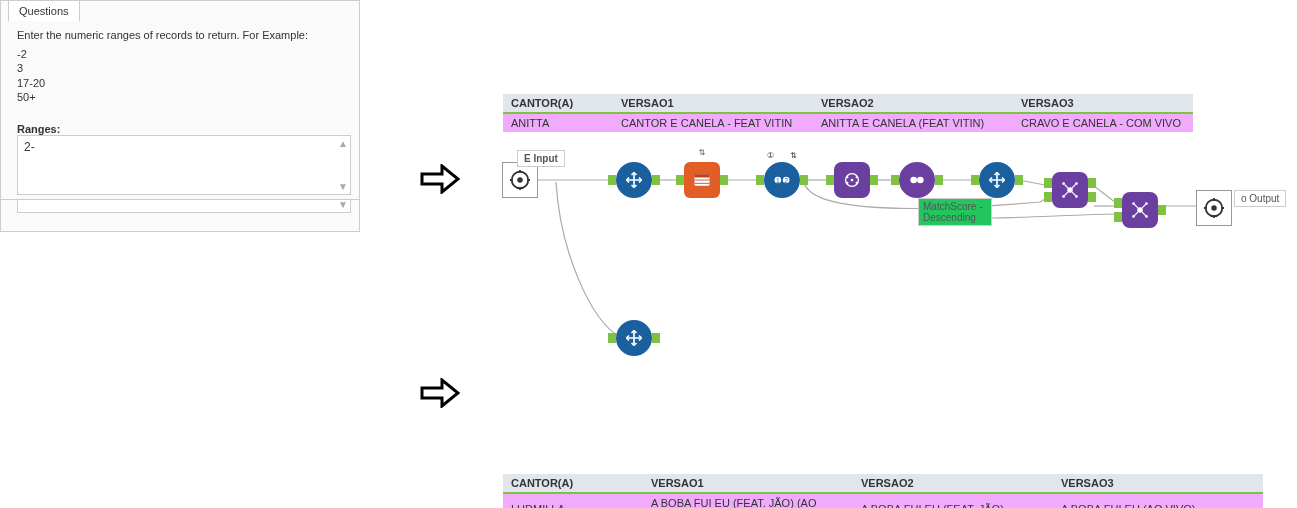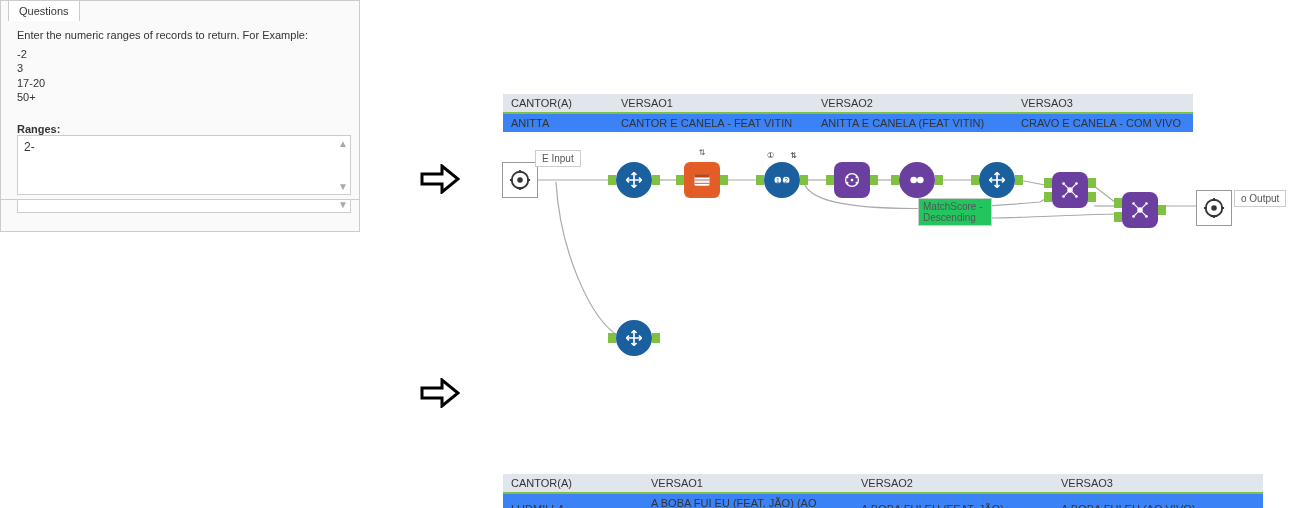--- a/index.html
+++ b/index.html
@@ -16,22 +16,22 @@
   .ranges-box .scroll-up, .ranges-box .scroll-down { position: absolute; right: 2px; color: #aaa; font-size: 10px; cursor: default; }
   .ranges-box .scroll-up { top: 2px; }
   .ranges-box .scroll-down { bottom: 2px; }
 
   
   .arrow { position: absolute; width: 40px; height: 30px; display: flex; align-items: center; justify-content: center; }
   .arrow svg { width: 100%; height: 100%; }
 
   
   .data-table { position: absolute; border-collapse: collapse; font-size: 11px; }
-  .data-table th { background: #e0e6ec; padding: 3px 8px; text-align: left; font-weight: normal; border-bottom: 2px solid #7fc241; }
-  .data-table td { background: #3b82f6; padding: 3px 8px; border-top: 1px solid #ddd; }
+  .data-table th { background: #e0e6ec; padding: 3px 8px; text-align: left; font-weight: bold; border-bottom: 2px solid #7fc241; }
+  .data-table td { background: #f0abfc; padding: 3px 8px; border-top: 1px solid #ddd; }
 
   
   .tool { position: absolute; width: 36px; height: 36px; border-radius: 50%; display: flex; align-items: center; justify-content: center; }
   .tool .anchor { position: absolute; width: 8px; height: 10px; background: #7fc241; }
   .tool .anchor.left { left: -8px; top: 13px; }
   .tool .anchor.right { right: -8px; top: 13px; }
   .tool .badge { position: absolute; top: -11px; font-size: 8px; background: #fff; padding: 0 1px; color: #333; }
   .tool .badge.l { left: 2px; }
   .tool .badge.r { right: 2px; }
   .tool .labeltop { position: absolute; top: -14px; font-size: 8px; width: 40px; text-align: center; left: -2px; color: #555; }
@@ -164,21 +164,21 @@
 </svg>
 
 <div class="macro-io" style="left:502px;top:162px;">
   <svg viewBox="0 0 24 24">
       <circle cx="12" cy="12" r="9" fill="none" stroke="#333" stroke-width="2"></circle>
       <path d="M12 4 L12 1 M12 23 L12 20 M4 12 L1 12 M23 12 L20 12" stroke="#333" stroke-width="2"></path>
       <circle cx="12" cy="12" r="3" fill="#333"></circle>
     </svg>
   <span class="anchor right"></span>
 </div>
-<div class="macro-label" style="left:535px;top:150px;">E Input</div>
+<div class="macro-label" style="left:517px;top:150px;font-weight:bold;">E Input</div>
 
 <div class="tool tool-blue" style="left:616px;top:162px;">
   <span class="anchor left"></span>
   <span class="anchor right"></span>
   <svg viewBox="0 0 24 24" width="20" height="20">
       <path d="M12 3 L12 21 M3 12 L21 12" stroke="#fff" stroke-width="2"></path>
       <path d="M12 3 L9 6 M12 3 L15 6 M12 21 L9 18 M12 21 L15 18 M3 12 L6 9 M3 12 L6 15 M21 12 L18 9 M21 12 L18 15" stroke="#fff" stroke-width="2"></path>
     </svg>
 </div>
 

